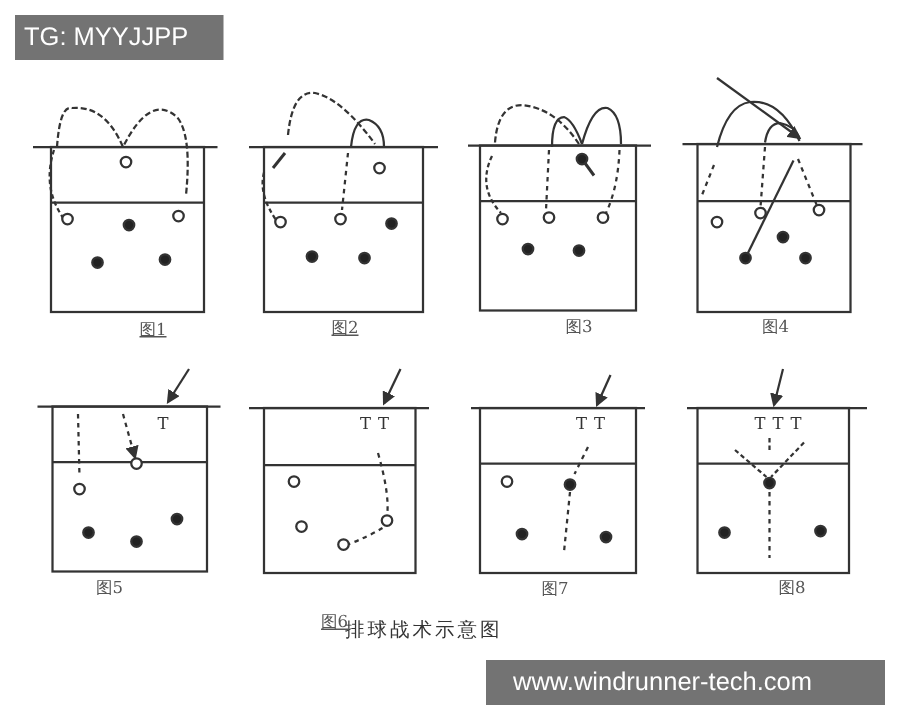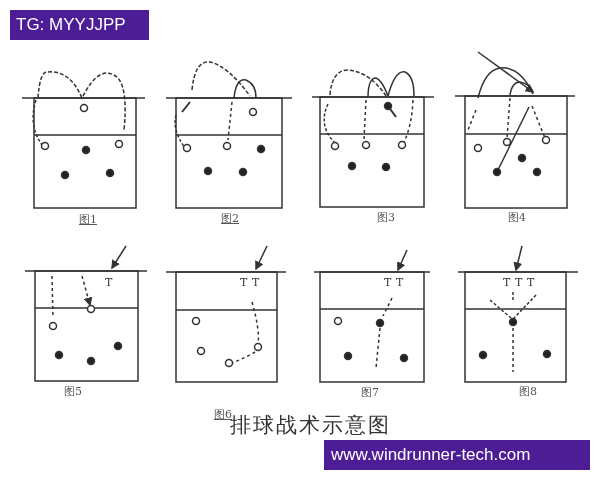--- a/index.html
+++ b/index.html
@@ -1,22 +1,22 @@
 <!DOCTYPE html>
 <html><head>
   <meta charset="utf-8">
   <style>
     html, body { margin: 0; padding: 0; background: #ffffff; }
     body { width: 600px; height: 480px; position: relative; overflow: hidden; font-family: "DejaVu Serif", serif; }
-    .watermark { position: absolute; background: #4c1d95; color: #ffffff; font-family: "Liberation Sans", sans-serif; }
+    .watermark { position: absolute; background: #737373; color: #ffffff; font-family: "Liberation Sans", sans-serif; }
     .wm-top { left: 10px; top: 10px; width: 139px; height: 30px; font-size: 17px; line-height: 30px; padding-left: 6px; box-sizing: border-box; }
-    .wm-bottom { left: 324px; top: 440px; width: 266px; height: 30px; font-size: 17px; line-height: 30px; padding-left: 7px; box-sizing: border-box; }
+    .wm-bottom { left: 324px; top: 440px; width: 266px; height: 30px; font-size: 17px; line-height: 30px; padding-left: 18px; box-sizing: border-box; }
     svg.diagram { position: absolute; left: 0; top: 0; width: 600px; height: 480px; }
     .label { position: absolute; font-size: 11px; color: #555; width: 40px; text-align: center; font-family: "DejaVu Serif", serif; }
-    .caption { position: absolute; left: 230px; top: 411px; font-size: 21px; color: #333; letter-spacing: 2px; font-family: "DejaVu Serif", serif; }
+    .caption { position: absolute; left: 230px; top: 411px; font-size: 13px; color: #333; letter-spacing: 2px; font-family: "DejaVu Serif", serif; }
   </style>
 </head>
 <body>
 
 <div class="watermark wm-top">TG: MYYJJPP</div>
 
 <svg class="diagram" viewBox="0 0 600 480" xmlns="http://www.w3.org/2000/svg">
   <defs>
     <marker id="arr" markerWidth="6" markerHeight="6" refX="5" refY="3" orient="auto">
       <path d="M0,0 L6,3 L0,6 Z" fill="#333"></path>
@@ -148,21 +148,21 @@
     <path d="M513,328 L513,372" stroke-dasharray="3,3"></path>
     <circle cx="513" cy="322" r="3.5" fill="#222"></circle>
     <circle cx="483" cy="355" r="3.5" fill="#222"></circle>
     <circle cx="547" cy="354" r="3.5" fill="#222"></circle>
     <text x="503" y="286" fill="#333" stroke="none" font-size="11" font-family="DejaVu Serif, serif">T</text>
     <text x="515" y="286" fill="#333" stroke="none" font-size="11" font-family="DejaVu Serif, serif">T</text>
     <text x="527" y="286" fill="#333" stroke="none" font-size="11" font-family="DejaVu Serif, serif">T</text>
   </g>
 </svg>
 
-<div class="label" style="left:68px; top:212px;text-decoration:underline;">图1</div>
+<div class="label" style="left:82px; top:212px;text-decoration:underline;">图1</div>
 <div class="label" style="left:210px; top:211px;text-decoration:underline;">图2</div>
 <div class="label" style="left:355px; top:210px;text-align:right;">图3</div>
 <div class="label" style="left:497px; top:210px;">图4</div>
 <div class="label" style="left:53px; top:384px;">图5</div>
 <div class="label" style="left:203px; top:407px;text-decoration:underline;">图6</div>
 <div class="label" style="left:350px; top:385px;">图7</div>
 <div class="label" style="left:497px; top:384px;text-align:right;">图8</div>
 
 <div class="caption">排球战术示意图</div>
 

